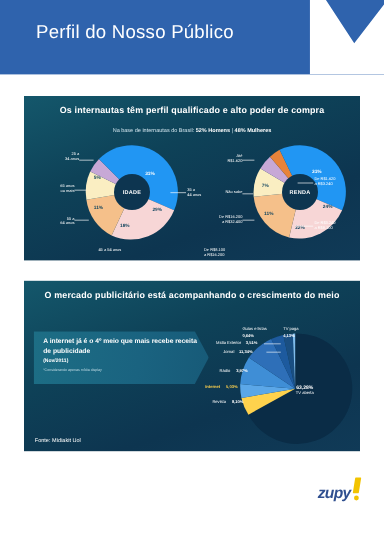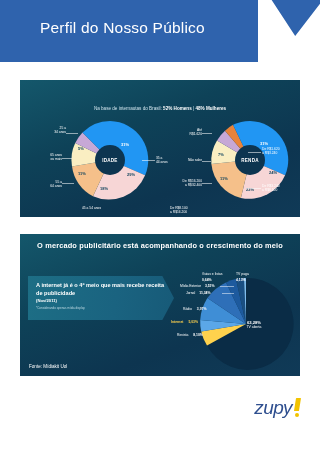--- a/index.html
+++ b/index.html
@@ -23,21 +23,21 @@
   }
   .header-clip {
     position: absolute;
     right: 0; top: 0;
     width: 62px; height: 62px;
     background: #ffffff;
     clip-path: polygon(0% 0%, 22% 0%, 60% 58%, 100% 6%, 100% 100%, 0% 100%);
   }
   .header-title {
     position: absolute;
-    left: 40px; top: 19px;
+    left: 30px; top: 19px;
     color: #ffffff;
     font-size: 15.5px;
     letter-spacing: 0.2px;
     font-weight: 400;
     white-space: nowrap;
   }
 
   
   .panel {
     position: absolute;
@@ -176,22 +176,22 @@
 
   
   .logo {
     position: absolute;
     right: 18px; top: 398px;
     display: flex;
     align-items: flex-end;
   }
   .logo-text {
     color: #2f4f8f;
-    font-size: 19px;
-    font-weight: normal;
+    font-size: 13px;
+    font-weight: bold;
     font-style: italic;
     letter-spacing: -0.6px;
     line-height: 1;
   }
   .logo-bang {
     position: relative;
     width: 8px; height: 19px;
     margin-left: 2px;
   }
   .logo-bang .bar {
@@ -212,20 +212,21 @@
 </style>
 </head>
 <body>
 
 <div class="header">
   <div class="header-clip"></div>
   <div class="header-title">Perfil do Nosso Público</div>
 </div>
 
 <div class="panel panel1">
+  <div class="panel-title">Os internautas têm perfil qualificado e alto poder de compra</div>
   <div class="panel-sub">
     <span>Na base de internautas do Brasil:</span>
     <b>52% Homens</b>
     <span>|</span>
     <b>48% Mulheres</b>
   </div>
 
   <div class="donut-wrap idade">
     <svg width="84" height="84" viewBox="0 0 84 84">
 

